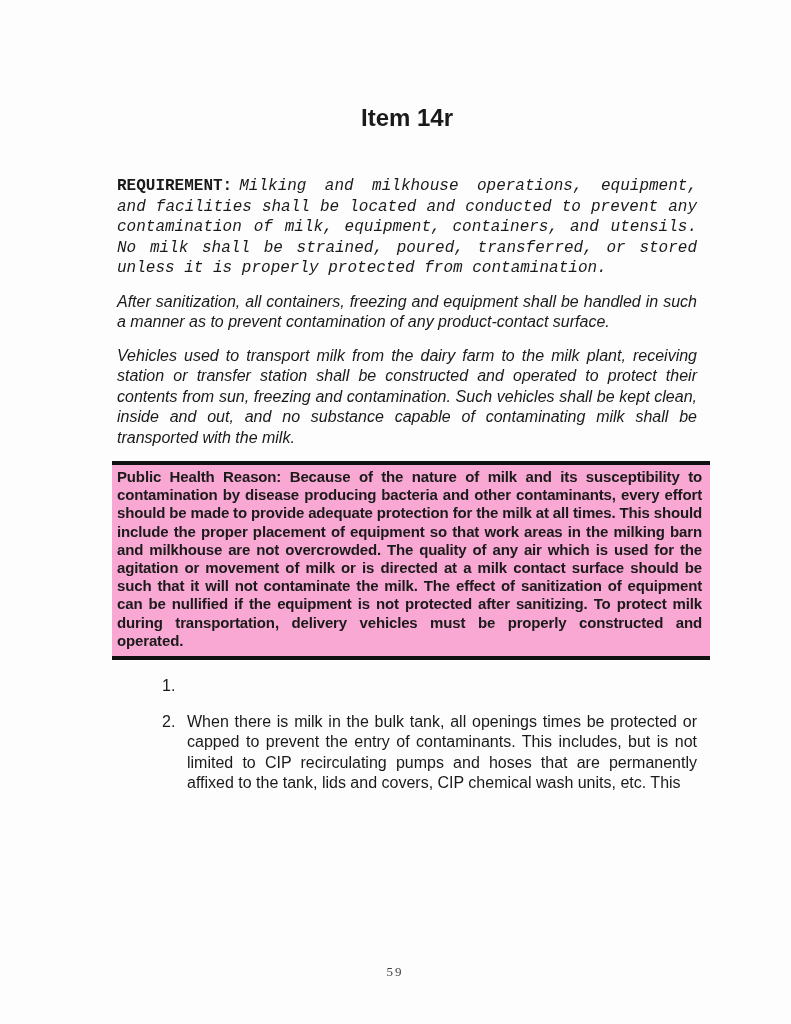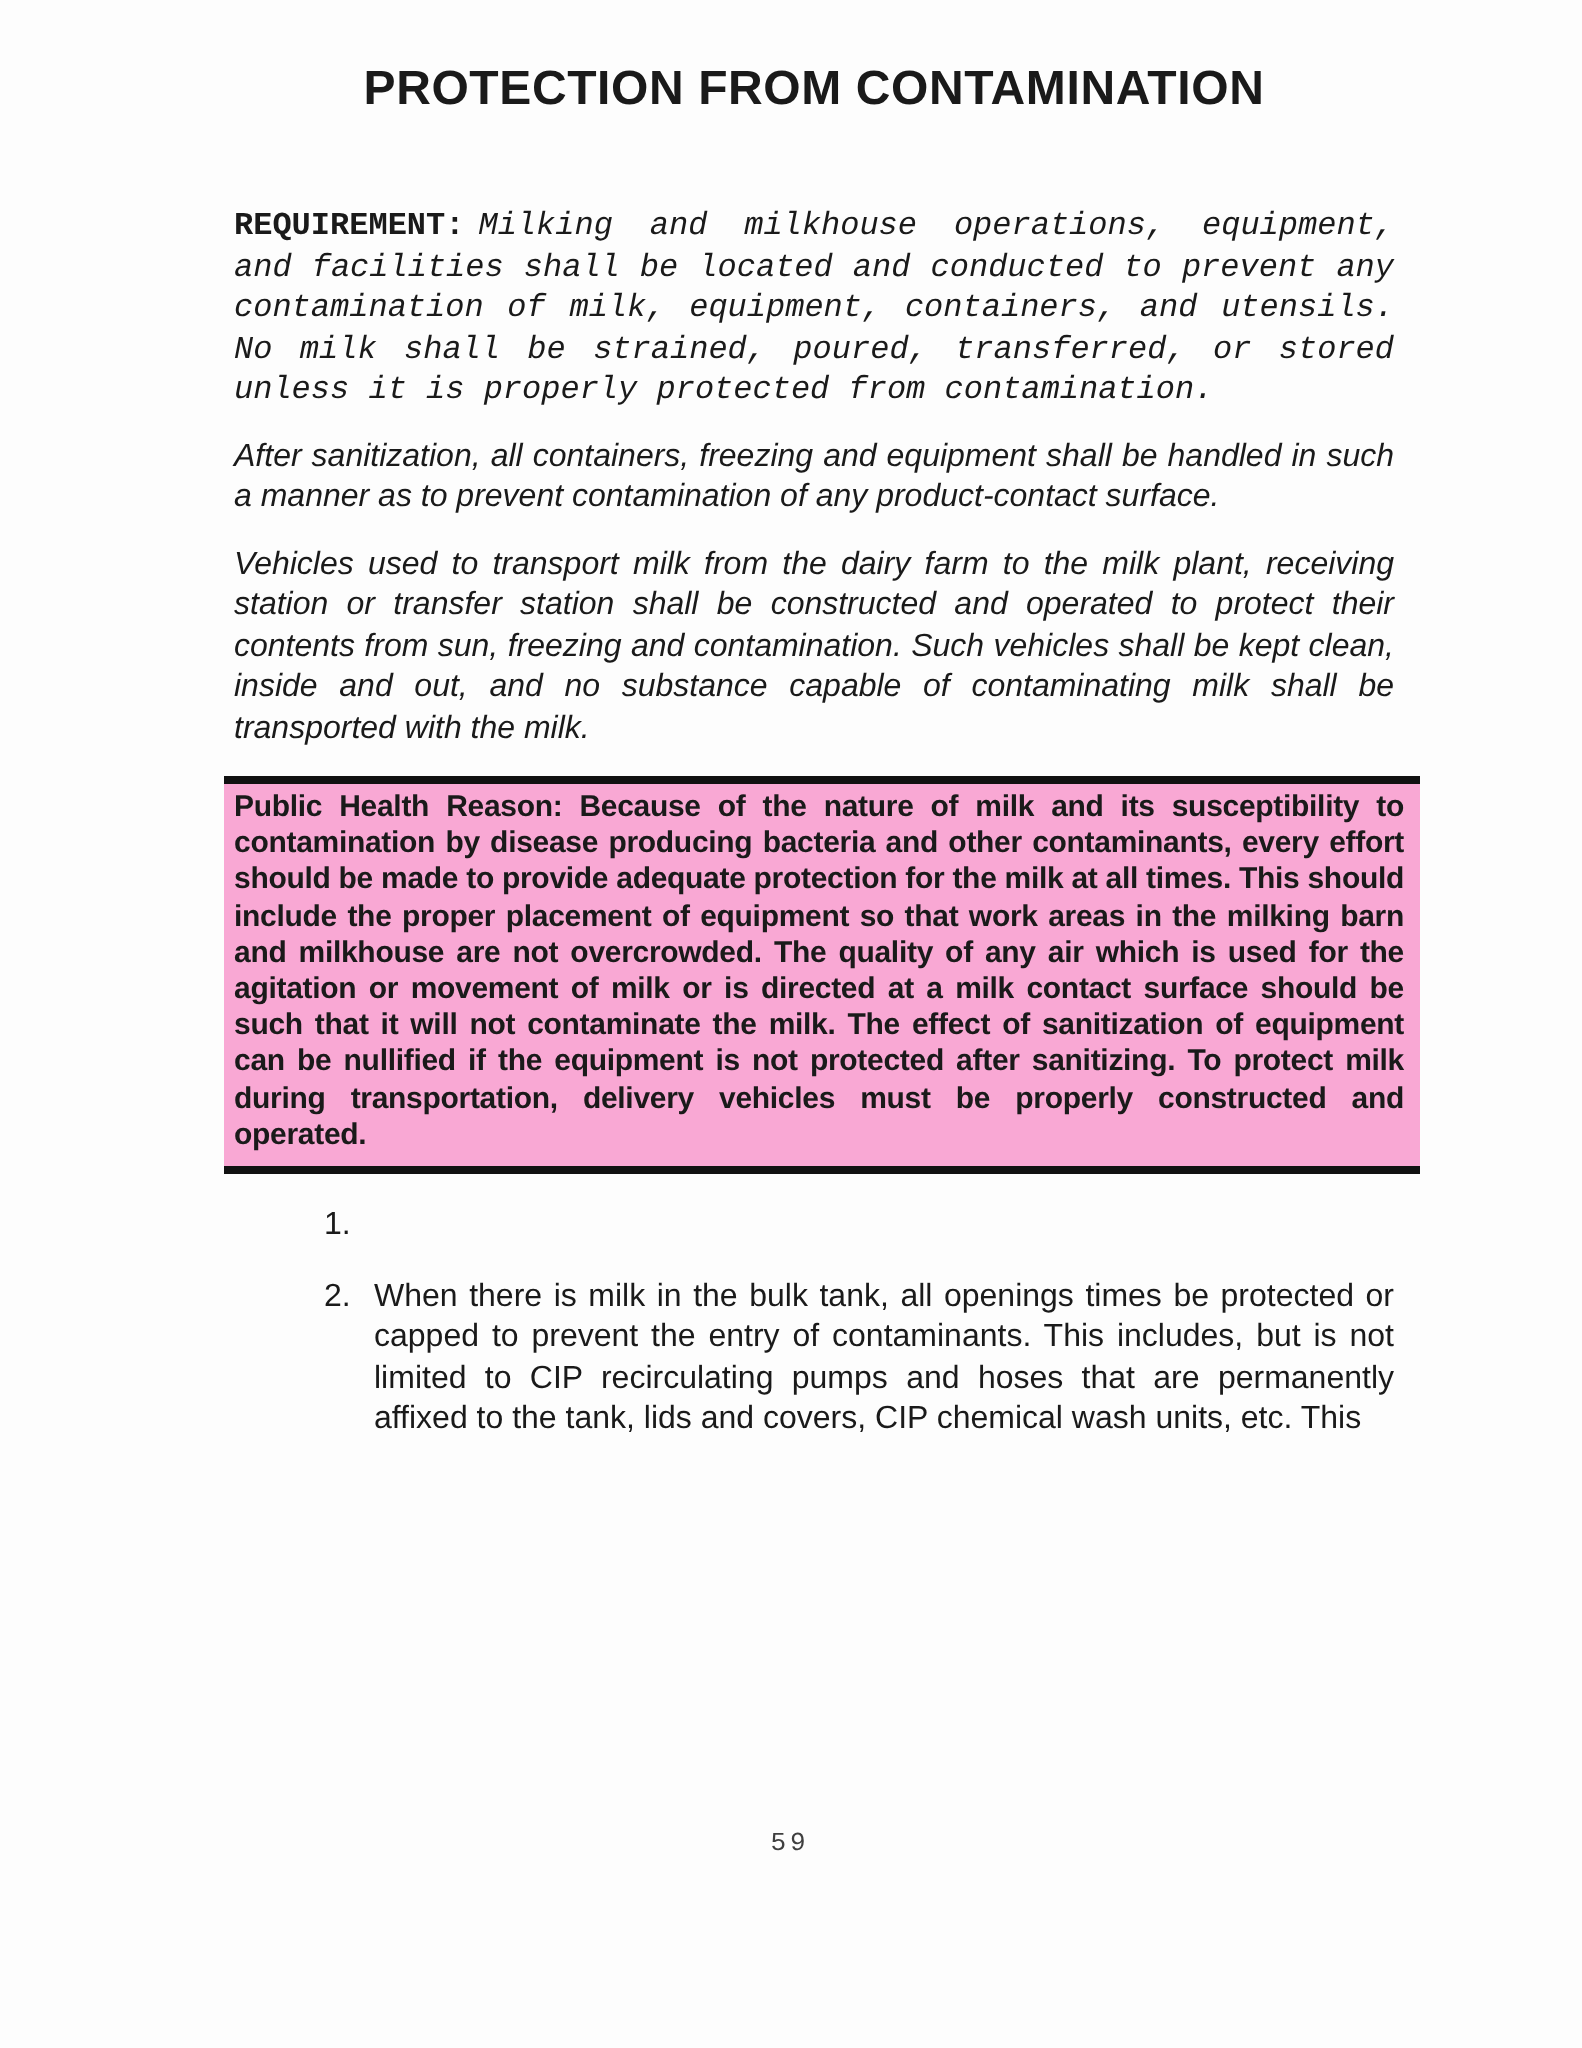--- a/index.html
+++ b/index.html
@@ -88,38 +88,38 @@
     flex: none;
     width: 25px;
     margin-left: 45px;
   }
   .list-text {
     flex: 1;
     text-align: justify;
   }
   .page-footer {
     position: absolute;
-    top: 914px;
+    top: 964px;
     left: 0;
     width: 790px;
     text-align: center;
-    font-family: Liberation Mono, monospace;
+    font-family: Liberation Serif, serif;
     font-size: 13px;
     color: #3f3f3f;
     letter-spacing: 2px;
   }
 </style>
 </head>
 <body>
 
 <div class="page">
   <div class="content">
 
+    <div class="item-heading">Item 14r</div>
 
-    <div class="doc-title">PROTECTION FROM CONTAMINATION</div>
 
     <p class="para first"><span class="req-label">REQUIREMENT:</span><span class="italic">Milking and milkhouse operations, equipment, and facilities shall be located and conducted to prevent any contamination of milk, equipment, containers, and utensils.  No milk shall be strained, poured, transferred, or stored unless it is properly protected from contamination.</span></p>
 
     <p class="para italic">After sanitization, all containers, freezing and equipment shall be handled in such a manner as to prevent contamination of any product-contact surface.</p>
 
     <p class="para italic">Vehicles used to transport milk from the dairy farm to the milk plant, receiving station or transfer station shall be constructed and operated to protect their contents from sun, freezing and contamination.  Such vehicles shall be kept clean, inside and out, and no substance capable of contaminating milk shall be transported with the milk.</p>
 
     <div class="reason-box">Public Health Reason: Because of the nature of milk and its susceptibility to contamination by disease producing bacteria and other contaminants, every effort should be made to provide adequate protection for the milk at all times.  This should include the proper placement of equipment so that work areas in the milking barn and milkhouse are not overcrowded.  The quality of any air which is used for the agitation or movement of milk or is directed at a milk contact surface should be such that it will not contaminate the milk.  The effect of sanitization of equipment can be nullified if the equipment is not protected after sanitizing. To protect milk during transportation, delivery vehicles must be properly constructed and operated.</div>
 
 

